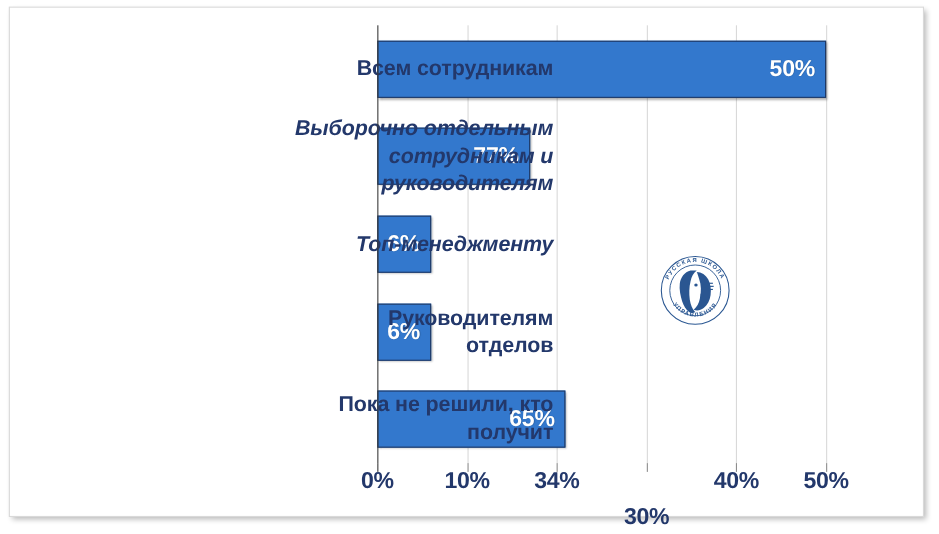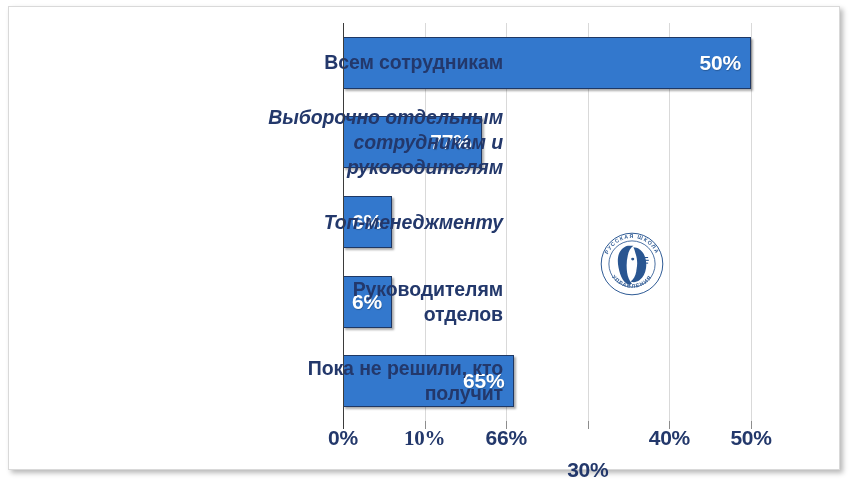--- a/index.html
+++ b/index.html
@@ -198,22 +198,22 @@
   <div id="x-axis-ticks">
       <div class="tick" style="left: 0px; background: rgb(59, 59, 59);"></div>
       <div class="tick" style="left: 81.6px;"></div>
       <div class="tick" style="left: 163.2px;"></div>
       <div class="tick" style="left: 244.8px;"></div>
       <div class="tick" style="left: 326.4px;"></div>
       <div class="tick" style="left: 408px;"></div>
     </div>
   <div id="x-axis-labels">
       <div class="xlabel" style="left: 0px;">0%</div>
-      <div class="xlabel" style="left: 81.6px; font-family: Liberation Serif, serif;">10%</div>
-      <div class="xlabel" style="left: 163.2px;">66%</div>
+      <div class="xlabel" style="left: 81.6px;">10%</div>
+      <div class="xlabel" style="left: 163.2px;">34%</div>
       <div class="xlabel" style="left: 244.8px; margin-top: 32px;">30%</div>
       <div class="xlabel" style="left: 326.4px;">40%</div>
       <div class="xlabel" style="left: 408px;">50%</div>
     </div>
 
   <div id="watermark">
     <svg viewBox="0 0 100 100" width="70" height="70" aria-hidden="true">
       <defs>
         <path id="arcTop" d="M 13,50 A 37,37 0 0 1 87,50"></path>
         <path id="arcBot" d="M 16,50 A 34,34 0 0 0 84,50"></path>

